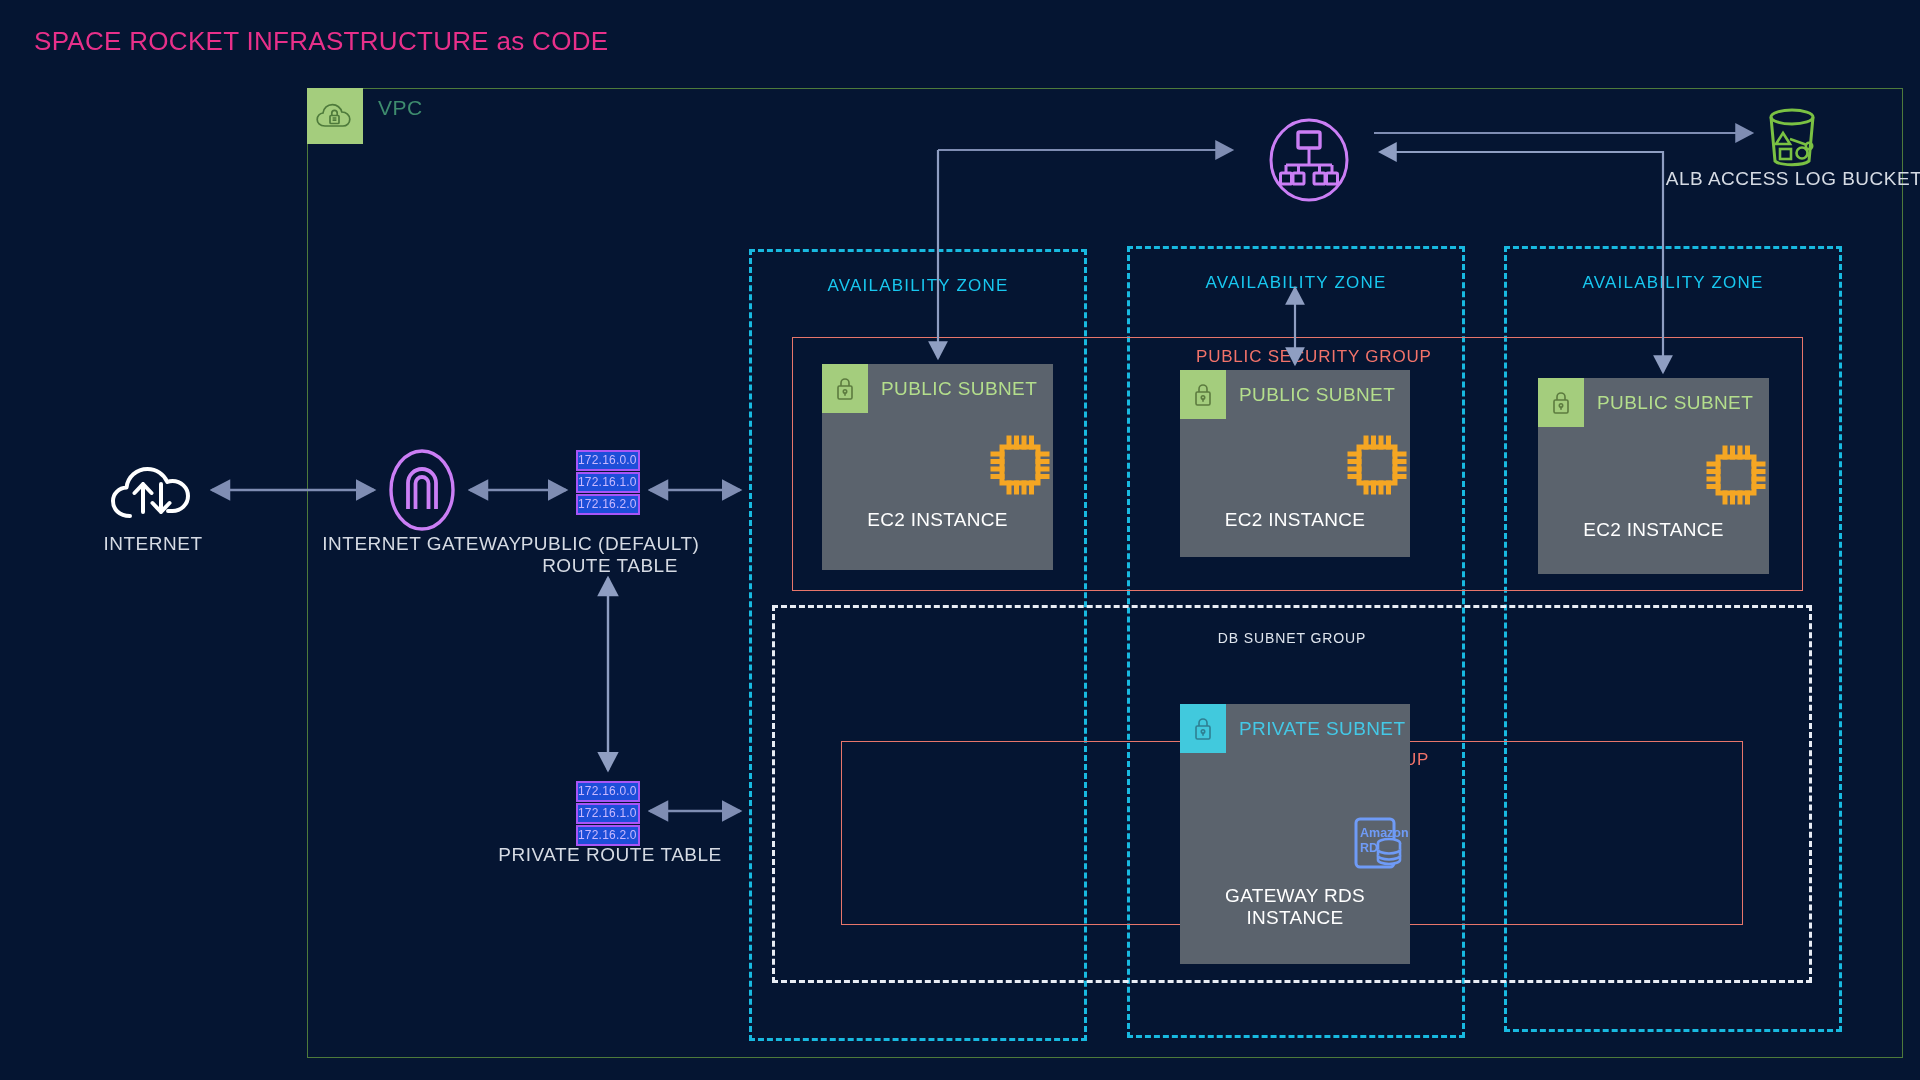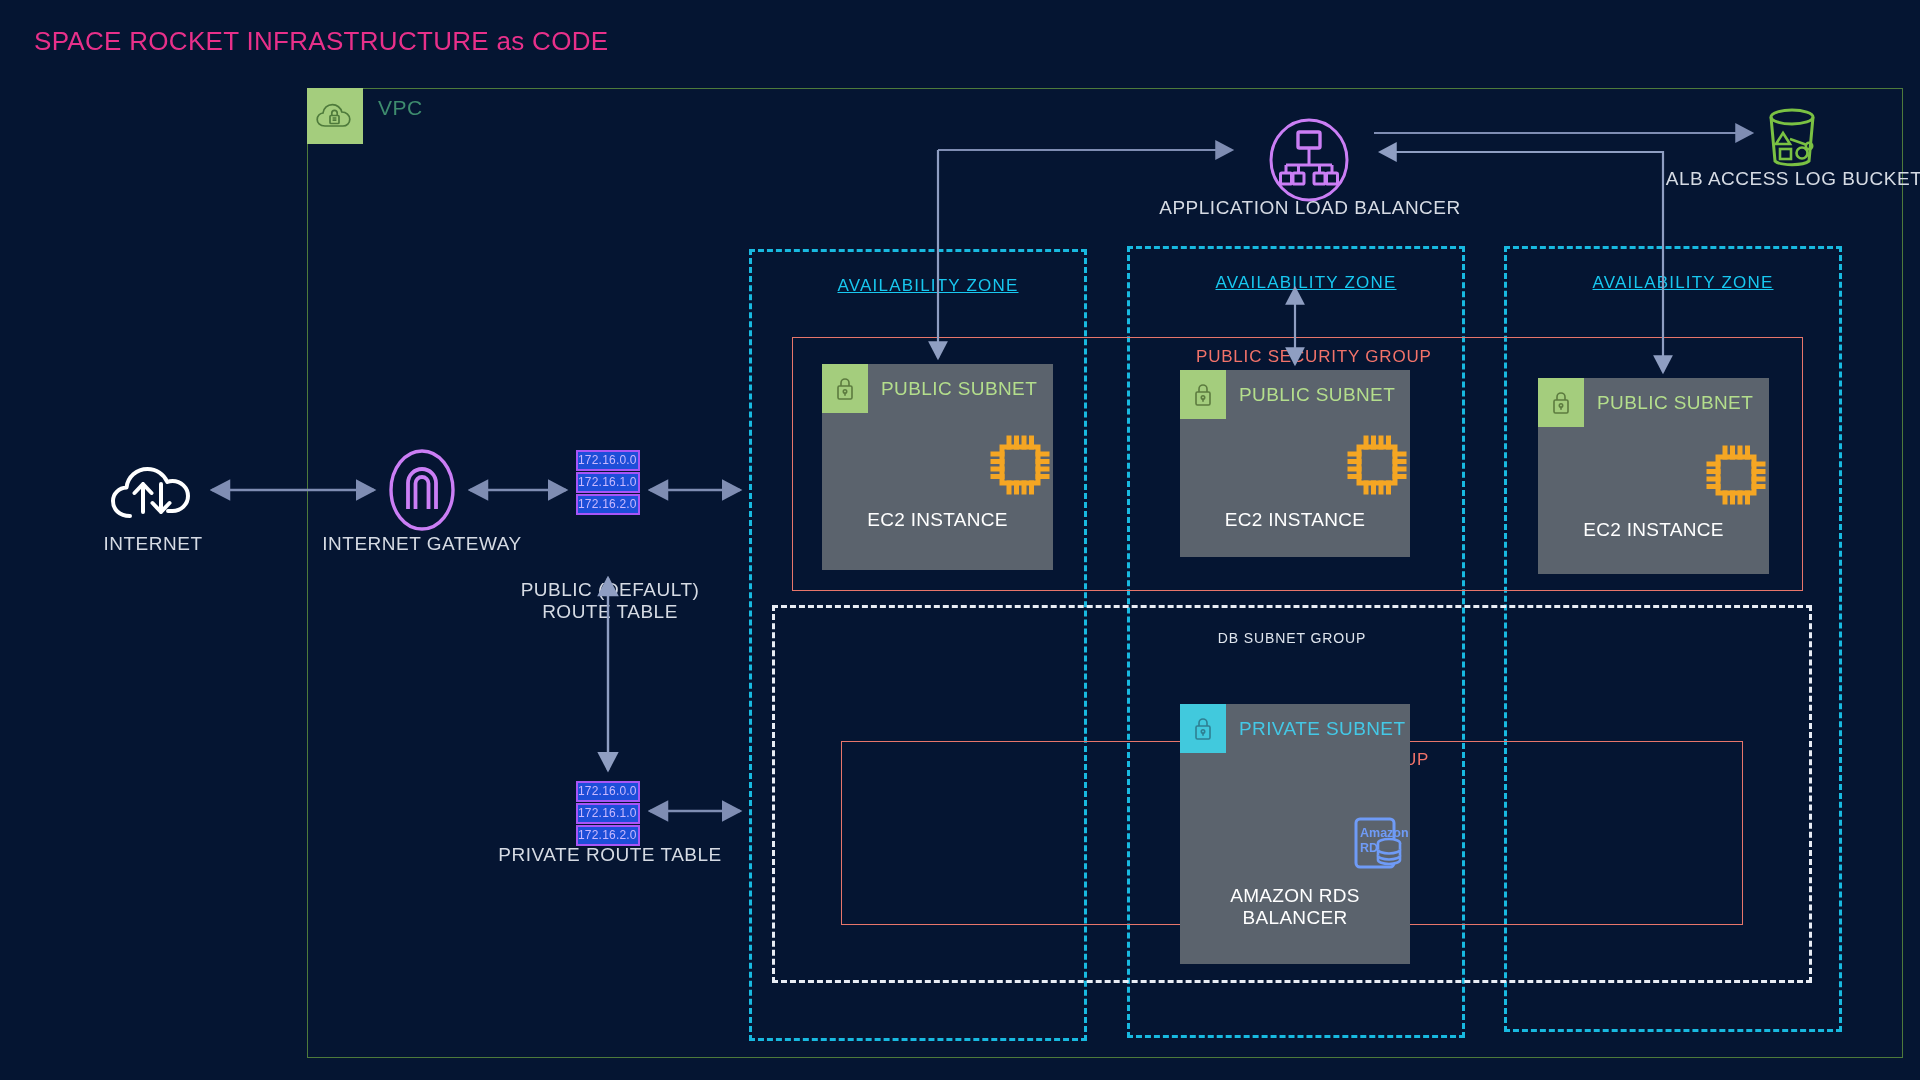--- a/index.html
+++ b/index.html
@@ -39,21 +39,21 @@
 
   
   .az{
     border:3px dashed #18b9e0;
   }
   #az1{left:749px;top:249px;width:338px;height:792px;}
   #az2{left:1127px;top:246px;width:338px;height:792px;}
   #az3{left:1504px;top:246px;width:338px;height:786px;}
   .az-label{
     color:#18c8f0;font-size:17px;letter-spacing:1.2px;
-    width:100%;text-align:center;top:24px;left:10px;text-decoration:underline;
+    width:100%;text-align:center;top:24px;left:0;
   }
 
   
   #public-sg{
     left:792px;top:337px;width:1011px;height:254px;
     border:1px solid #e8766b;
   }
   #public-sg-label{
     left:1196px;top:347px;
     color:#f3736a;font-size:17px;letter-spacing:.8px;white-space:nowrap;
@@ -127,21 +127,21 @@
   #s3-label{left:1664px;top:168px;width:260px;}
 
   
   .rt{position:absolute;width:64px;}
   .rt-row{
     height:21px;border:2px solid #a855f7;background:#1d4ed8;
     color:#c9b8ff;font-size:12px;line-height:17px;text-align:left;
     letter-spacing:.2px;box-sizing:border-box;margin-bottom:1px;
   }
   #rt-public{left:576px;top:450px;}
-  #rt-public-label{left:496px;top:533px;width:228px;margin-top:46px;}
+  #rt-public-label{left:496px;top:533px;width:228px;}
   #rt-private{left:576px;top:781px;}
   #rt-private-label{left:496px;top:844px;width:228px;}
 
   
   #wires{position:absolute;left:0;top:0;width:1920px;height:1080px;pointer-events:none;}
 </style>
 </head>
 <body>
 
 <div class="stage">
@@ -270,21 +270,21 @@
         <text x="12" y="40" fill="#6f9bf7" font-family="Liberation Sans, sans-serif" font-size="12.5" font-weight="bold">RDS</text>
         <g stroke="#6f9bf7" stroke-width="2.6" fill="#5b636d">
           <ellipse cx="41" cy="31" rx="11" ry="4"></ellipse>
           <path d="M30 31 v17 a11 4 0 0 0 22 0 V31"></path>
           <path d="M30 37.5 a11 4 0 0 0 22 0"></path>
           <path d="M30 43.5 a11 4 0 0 0 22 0"></path>
         </g>
       </svg>
     </div>
     <div class="node-label" style="top:181px">
-      <span>AMAZON RDS BALANCER</span>
+      <span>GATEWAY RDS INSTANCE</span>
     </div>
   </div>
 
   <div class="abs" id="internet-icon">
     <svg width="84" height="66" viewBox="0 0 84 66" fill="none" stroke="#ffffff" stroke-width="4" stroke-linecap="round" stroke-linejoin="round">
       <path d="M20 58 C9 58 3 51 3 43 C3 35.5 9 30 16.5 29.6 C17.6 19 26.5 11 37.5 11 C46.4 11 54 16.4 57.3 24 C58.9 23.3 60.7 23 62.5 23 C71 23 78 29.7 78 38 C78 46.3 71 53 62.5 53 L58 53"></path>
       <path d="M33 54 V26 M33 26 l-8.5 9 M33 26 l8.5 9"></path>
       <path d="M51 26 v28 M51 54 l-8.5 -9 M51 54 l8.5 -9"></path>
     </svg>
   </div>
@@ -322,21 +322,20 @@
       <path d="M41 30 v9" stroke-width="3"></path>
       <path d="M18 47 h46" stroke-width="3"></path>
       <path d="M18 47 v8 M30.5 47 v8 M51.5 47 v8 M64 47 v8" stroke-width="3"></path>
       <path d="M41 39 v8" stroke-width="3"></path>
       <rect x="12.5" y="55" width="11" height="11" rx="1.3" stroke-width="3"></rect>
       <rect x="25" y="55" width="11" height="11" rx="1.3" stroke-width="3"></rect>
       <rect x="46" y="55" width="11" height="11" rx="1.3" stroke-width="3"></rect>
       <rect x="58.5" y="55" width="11" height="11" rx="1.3" stroke-width="3"></rect>
     </svg>
   </div>
-  <div class="ext-label" id="alb-label">APPLICATION LOAD BALANCER</div>
 
   <div class="abs" id="s3-icon">
     <svg width="62" height="66" viewBox="0 0 62 66" fill="none" stroke="#7ac143" stroke-width="3">
       <ellipse cx="29" cy="12" rx="21" ry="7"></ellipse>
       <path d="M8 12 l4 44 a18 5.5 0 0 0 34 0 l4 -44"></path>
       <path d="M20 28 l7 11 h-14 Z" stroke-width="2.6"></path>
       <rect x="17" y="44" width="11" height="10" stroke-width="2.6"></rect>
       <circle cx="39" cy="48" r="5.5" stroke-width="2.6"></circle>
       <path d="M27 34 l17 6" stroke-width="2.6"></path>
       <circle cx="46" cy="41" r="3.2" stroke-width="2.6"></circle>

